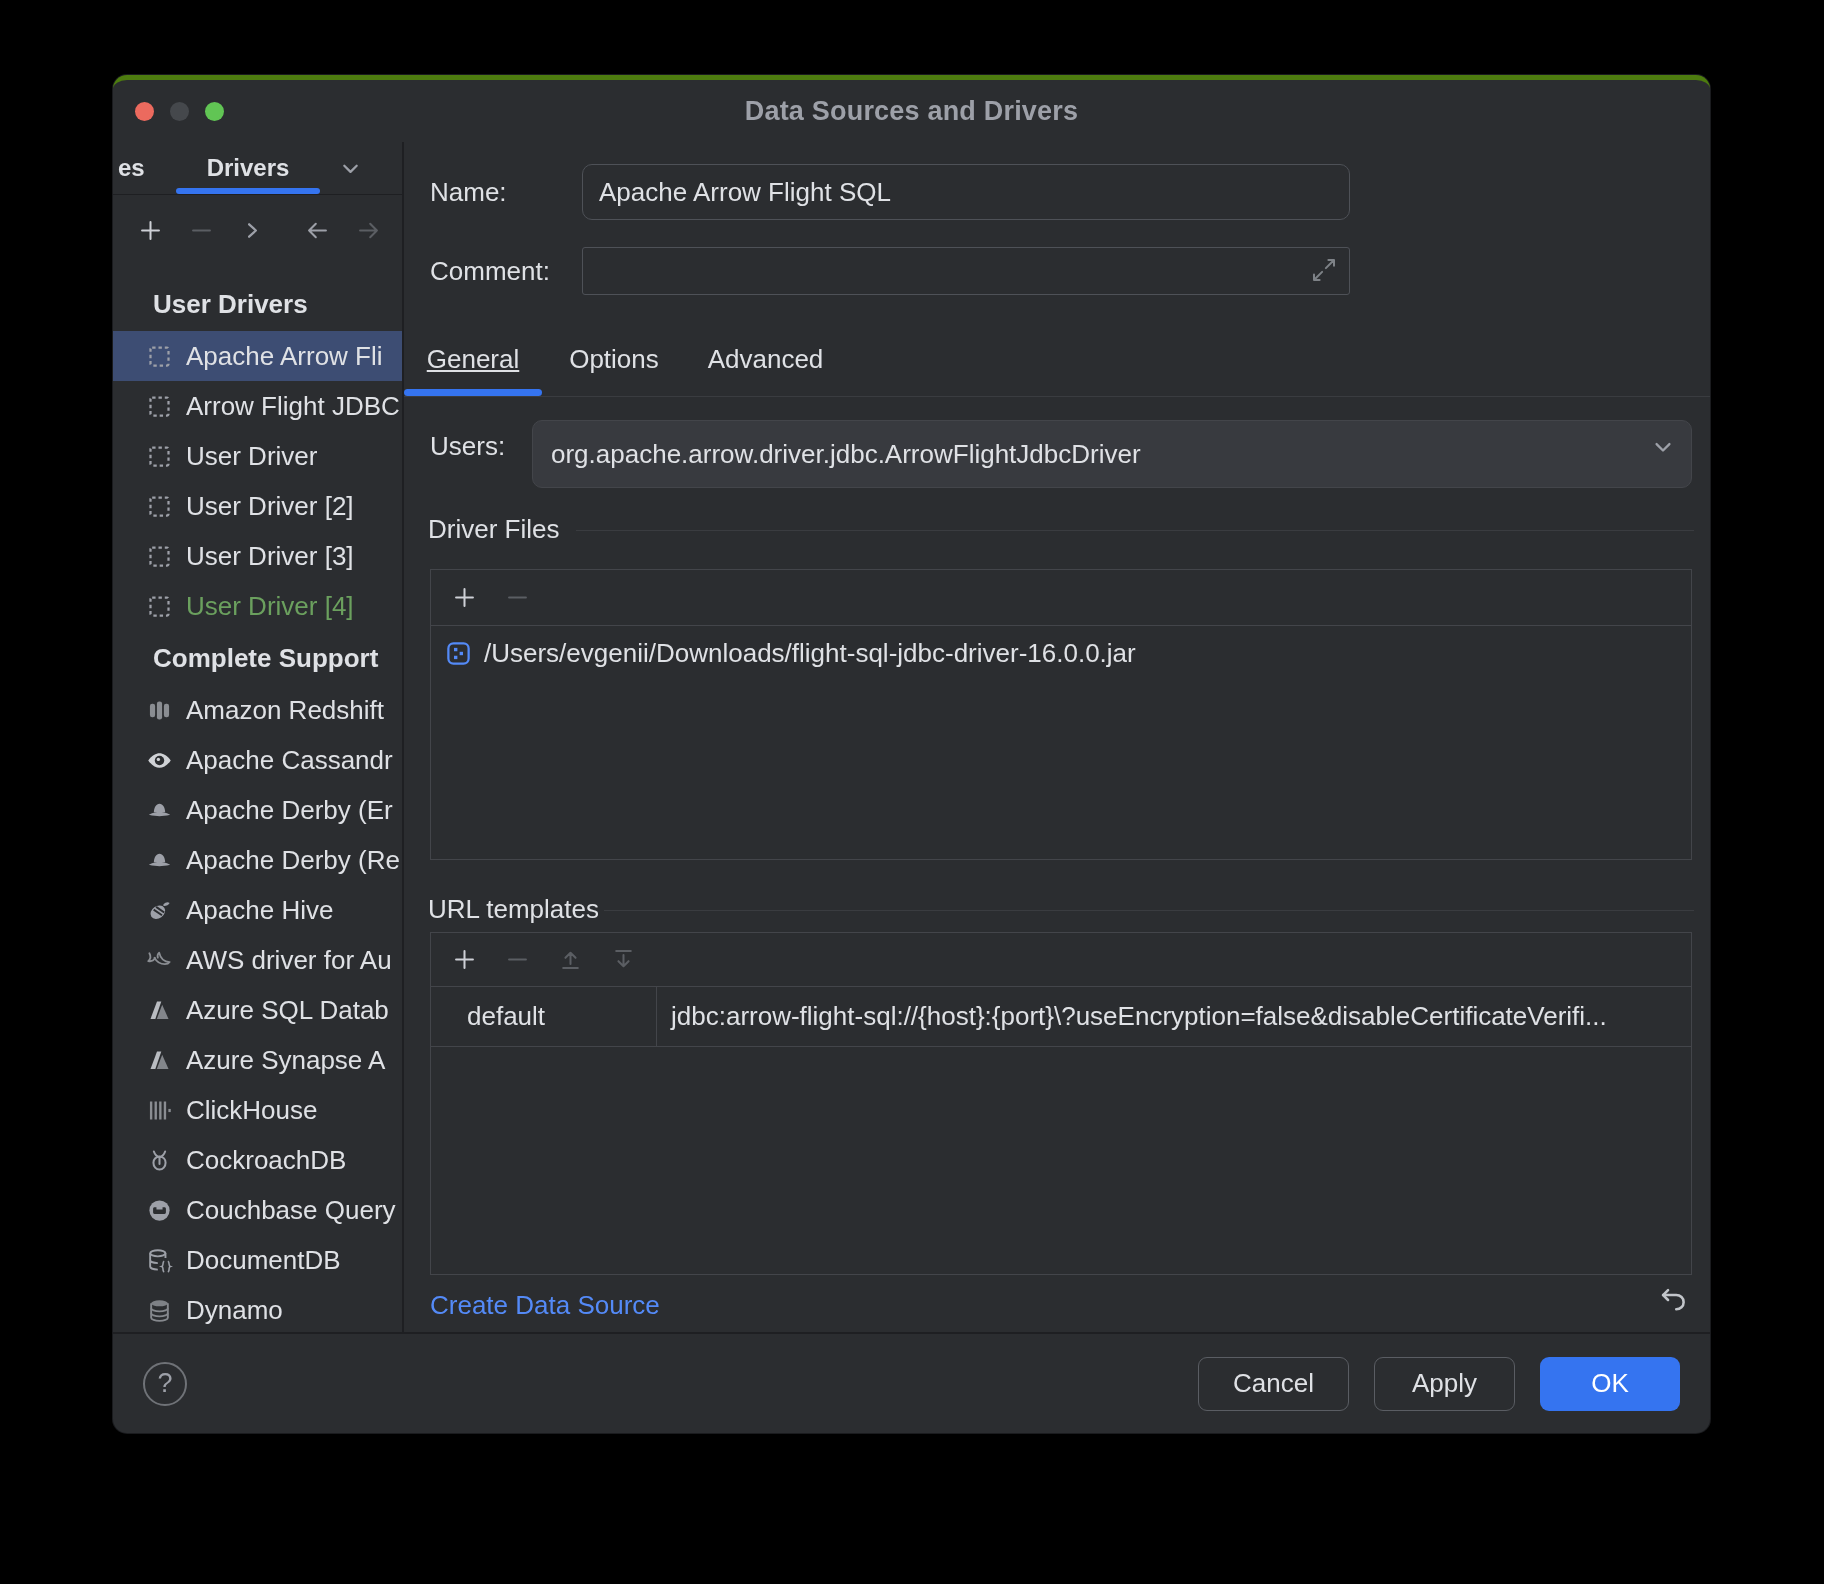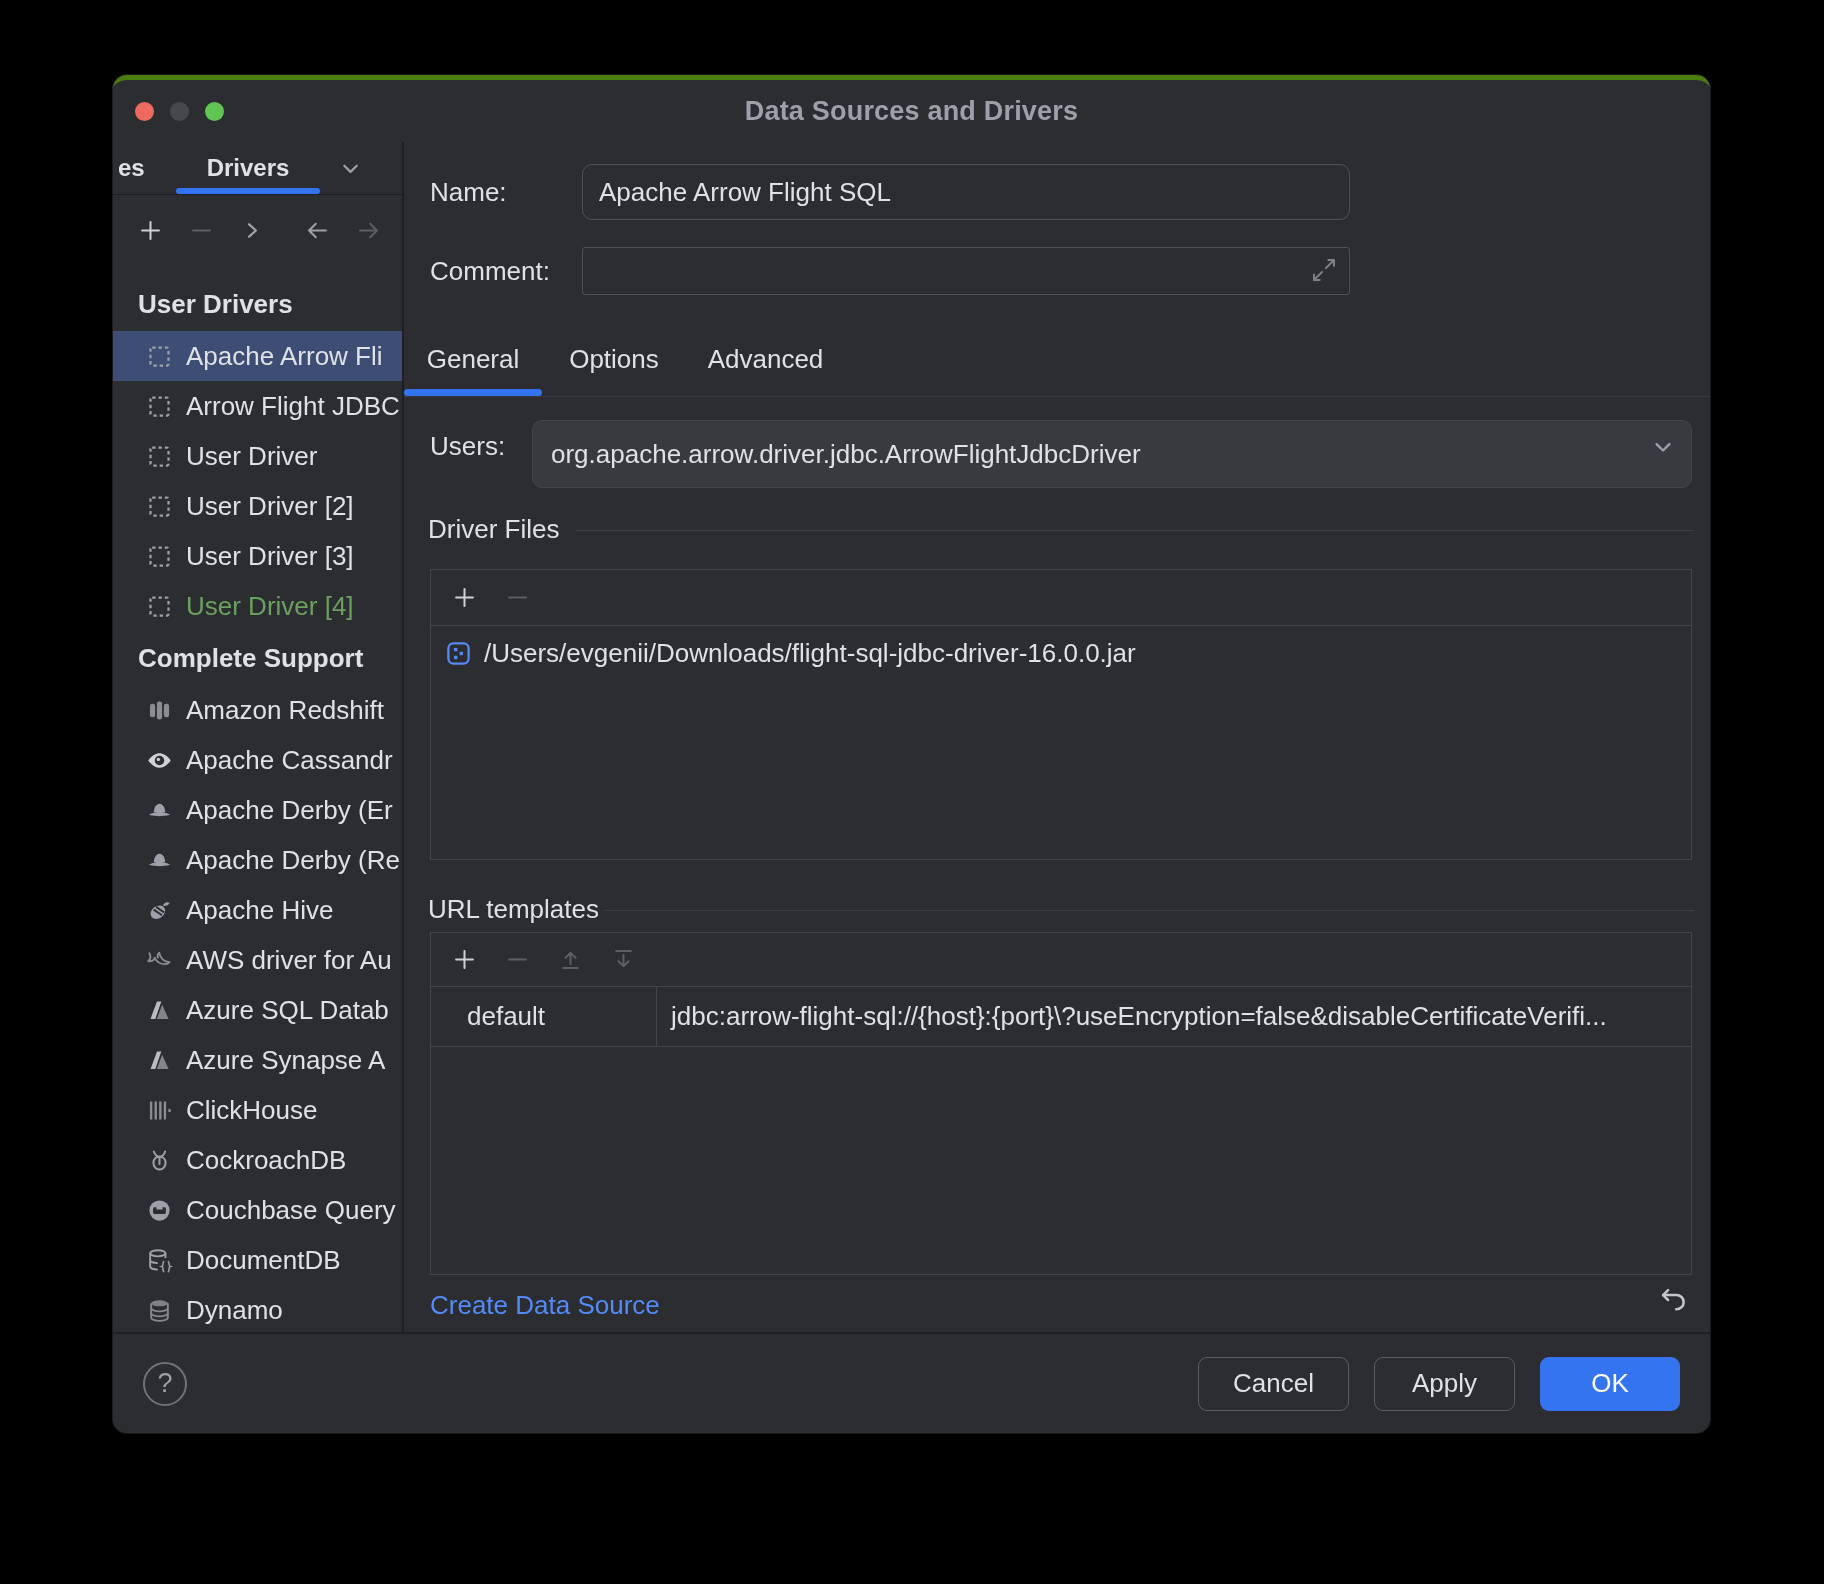--- a/index.html
+++ b/index.html
@@ -38,21 +38,21 @@
   .tab-underline { position:absolute; left:63px; bottom:0; width:144px; height:6px; border-radius:3px; background:#3574F0; }
   .tabstrip .chev { position:absolute; left:224px; top:13px; width:27px; height:27px; color:#9da0a8; }
 
   .side-toolbar { height:70px; display:flex; align-items:center; padding-left:24px; }
   .tbtn { width:27px; height:27px; display:inline-flex; align-items:center; justify-content:center; flex:none; }
   .side-toolbar .tbtn { margin-right:24px; }
   .side-toolbar .tbtn:nth-child(4) { margin-left:14px; }
   .lit { color:#ced0d6; } .mid { color:#9da0a8; } .dim { color:#5b5e63; }
 
   .tree { padding-top:12px; }
-  .tree-header { height:54px; display:flex; align-items:center; padding-left:25px;
+  .tree-header { height:54px; display:flex; align-items:center; padding-left:40px;
                  font-size:26px; font-weight:bold; color:#dfe1e5; white-space:nowrap; }
   .tree-row { height:50px; display:flex; align-items:center; padding-left:33px; gap:13px;
               font-size:26px; color:#dfe1e5; white-space:nowrap; overflow:hidden; cursor:default; }
   .tree-row.selected { background:#3d4d73; }
   .tree-row.modified { color:#6ba05e; }
   .icon { display:inline-flex; align-items:center; justify-content:center; flex:none; }
   .tree-row .icon { width:27px; height:27px; color:#9da0a8; }
   .icon svg { width:100%; height:100%; display:block; }
   .tbtn svg { width:100%; height:100%; display:block; }
 
@@ -60,21 +60,21 @@
   .lbl { position:absolute; color:#dfe1e5; font-size:26px; }
   .field { position:absolute; border:1px solid #4e5157; color:#dfe1e5; font-size:26px;
            display:flex; align-items:center; padding:0 16px; background:transparent; }
   .name-input { left:178px; top:22px; width:768px; height:56px; border-radius:10px; }
   .comment-input { left:178px; top:105px; width:768px; height:48px; border-radius:3px; }
   .expand-ic { position:absolute; right:10px; top:7px; width:30px; height:30px; color:#7e8287; }
 
   .etabs { position:absolute; left:0; top:180px; width:100%; height:75px; border-bottom:1px solid #3a3c40; }
   .etab { position:absolute; top:0; height:74px; display:flex; align-items:center; justify-content:center;
           font-size:26px; color:#dfe1e5; }
-  .etab.t0 { left:22px; width:94px; }
+  .etab.t0 { left:22px; width:94px;text-decoration:underline; }
   .etab.t1 { left:163px; width:94px; }
   .etab.t2 { left:303px; width:117px; }
   .etab-underline { position:absolute; left:0; bottom:0; width:138px; height:7px; border-radius:3.5px; background:#3574F0; }
 
   .class-select { left:128px; top:278px; width:1160px; height:68px; background:#383a3f;
                   border:1px solid #43454a; border-radius:10px; padding:0 18px; }
   .class-select .chev { position:absolute; right:14px; top:12px; width:28px; height:28px; color:#9da0a8; }
 
   .sec-title { position:absolute; left:24px; color:#dfe1e5; font-size:26px; white-space:nowrap; }
   .sec-line { position:absolute; height:1px; background:#3a3c40; right:16px; }

